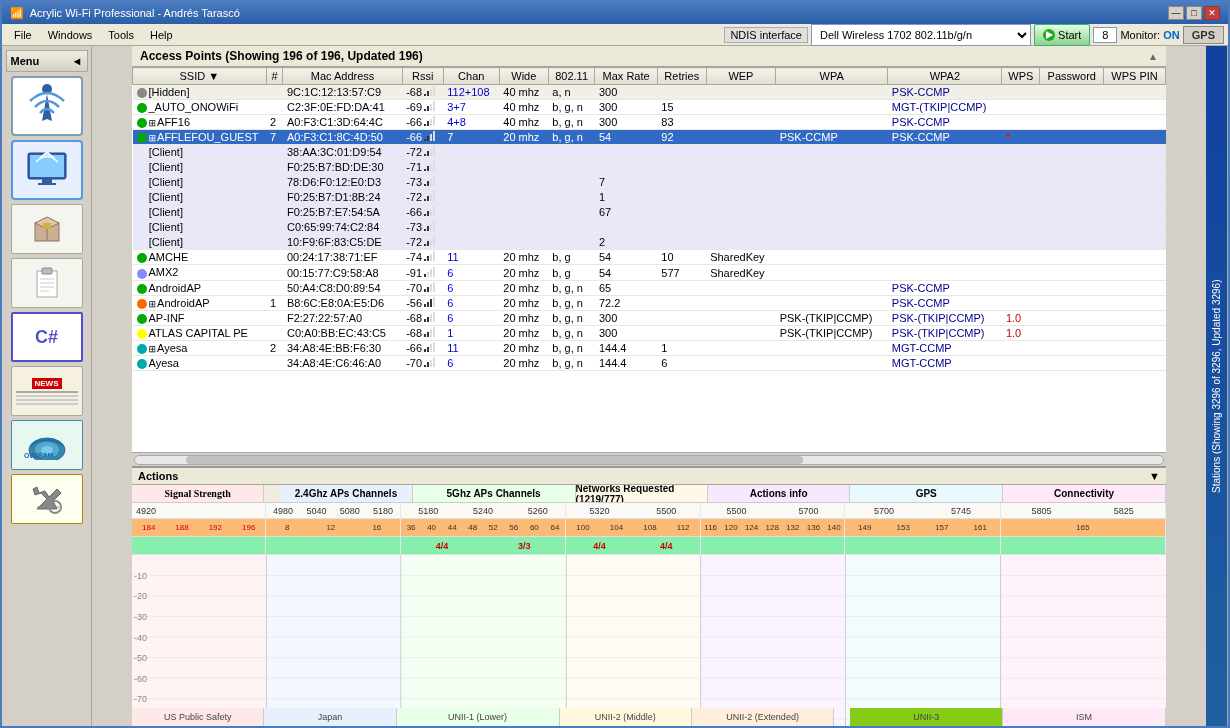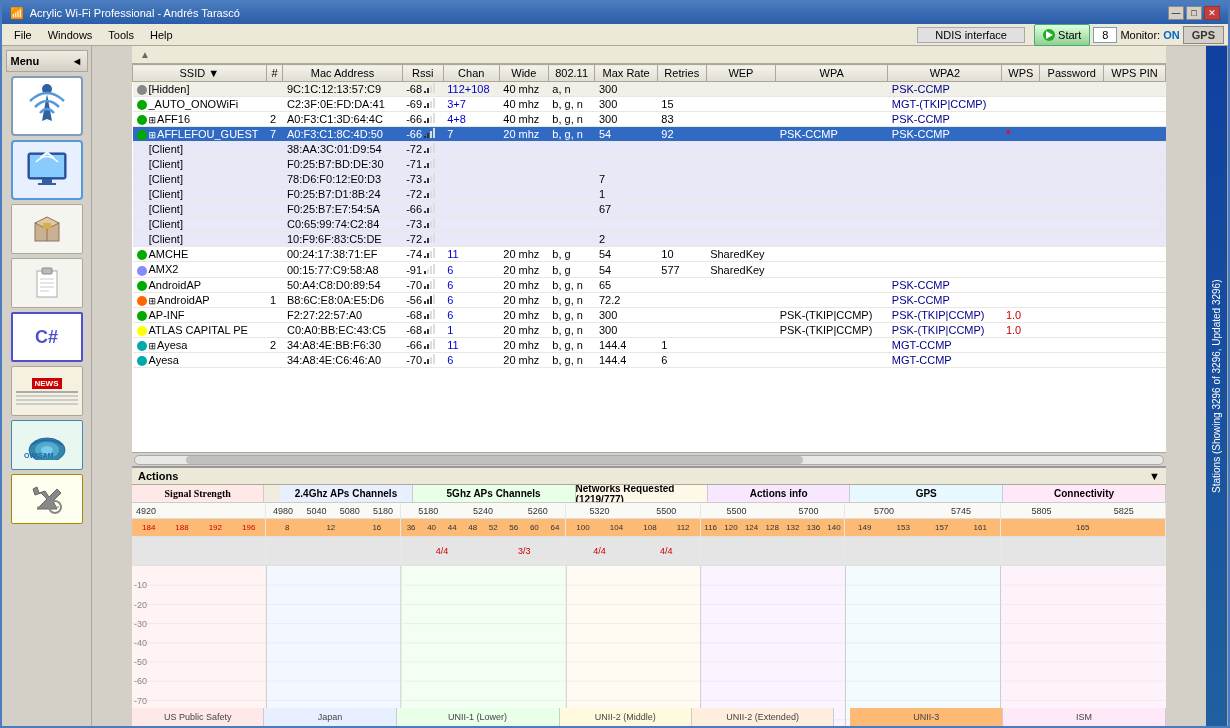--- a/index.html
+++ b/index.html
@@ -216,21 +216,21 @@
       display: flex;
       align-items: center;
       padding: 0 8px;
       font-size: 11px;
       gap: 16px;
     }
 
     .ndis-badge {
       background: #e0e0e0;
       border: 1px solid #aaa;
-      padding: 1px 17px;
+      padding: 1px 5px;
       font-size: 11px;
     }
 
     #outer-wrapper {
       width: 1230px;
       height: 728px;
       overflow: hidden;
       display: flex;
       flex-direction: column;
       border: 2px solid #4a7cbf;
@@ -314,20 +314,23 @@
 
   <div id="menubar">
     <div class="menu-item">File</div>
     <div class="menu-item">Windows</div>
     <div class="menu-item">Tools</div>
     <div class="menu-item">Help</div>
     
     <div style="flex:1"></div>
     <span class="ndis-badge">NDIS interface</span>
     &nbsp;
+    <select class="toolbar-select">
+      <option>Dell Wireless 1702 802.11b/g/n</option>
+    </select>
     &nbsp;
     <div class="toolbar-btn-start">
       <div class="start-circle">
         <div class="start-triangle"></div>
       </div>
       <span>Start</span>
     </div>
     &nbsp;
     <div class="toolbar-num">8</div>
     &nbsp;
@@ -413,20 +416,21 @@
           <path d="M10 30 L20 20 L14 14 L8 16 L6 10 L10 8 L12 14 L18 12 L22 18 L30 10 L34 14 L26 22 L30 30 Z" fill="#888" stroke="#666"></path>
           <circle cx="28" cy="28" r="6" fill="none" stroke="#888" stroke-width="2"></circle>
           <line x1="10" y1="28" x2="32" y2="28" stroke="#888" stroke-width="1"></line>
         </svg>
       </div>
     </div>
 
     <div id="right-panel">
 
       <div id="ap-header">
+        <span>Access Points (Showing 196 of 196, Updated 196)</span>
         <span style="font-size:10px; color:#666;">▲</span>
       </div>
 
       <div id="table-container" style="flex:1; overflow:hidden; display:flex; flex-direction:column;">
         <div class="ap-table-wrapper">
           <table id="ap-table">
             <thead>
               <tr>
                 <th>SSID ▼</th>
                 <th>#</th>
@@ -981,21 +985,21 @@
                 <span>153</span>
                 <span>157</span>
                 <span>161</span>
             </div>
 
             <div class="freq-cell" style="width:16%; font-size:8px; justify-content:space-around;">
               <span>165</span>
             </div>
           </div>
 
-          <div class="freq-row" style="height:29px; background:#e5e5e5;">
+          <div class="freq-row" style="height:18px; background:#86efac;font-weight:bold;">
             <div class="freq-cell" style="width:13%;"></div>
             <div class="freq-cell" style="width:13%;"></div>
 
             <div class="freq-cell" style="width:16%; justify-content:space-around; font-size:9px;">
               <span style="color:#c00;">4/4</span>
               <span style="color:#c00;">3/3</span>
             </div>
 
             <div class="freq-cell" style="width:13%; justify-content:space-around; font-size:9px;">
               <span style="color:#c00;">4/4</span>
@@ -1053,21 +1057,21 @@
               <path d="M 60% 100% L 60.5% 35% L 62% 20% L 65% 20% L 65.5% 35% L 66% 100% Z" fill="#cc6600" fill-opacity="0.3" stroke="#cc6600" stroke-width="1.5"></path>
 
             </svg>
 
             <div style="position:absolute; bottom:0; left:0; right:0; height:18px; display:flex;">
               <div class="region-seg" style="width:13%; background:#ffe8e8;">US Public Safety</div>
               <div class="region-seg" style="width:13%; background:#e8f0ff;">Japan</div>
               <div class="region-seg" style="width:16%; background:#e8ffe8;">UNII-1 (Lower)</div>
               <div class="region-seg" style="width:13%; background:#fffadd;">UNII-2 (Middle)</div>
               <div class="region-seg" style="width:14%; background:#ffeedd;">UNII-2 (Extended)</div>
-              <div class="region-seg" style="width:15%; background:#fdba74;margin-left:16px;">UNII-3</div>
+              <div class="region-seg" style="width:15%; background:#84cc16;margin-left:16px;">UNII-3</div>
               <div class="region-seg" style="width:16%; background:#ffe8f8;">ISM</div>
             </div>
           </div>
         </div>
       </div>
     </div>
 
     <div id="right-sidebar" style="width:22px; background:linear-gradient(to bottom, #2060a0, #1040a0); color:white; display:flex; align-items:center; justify-content:center; writing-mode:vertical-rl; transform:rotate(180deg); font-size:10px; border-left:1px solid #aca899; white-space:nowrap; overflow:hidden;">
       <span>Stations (Showing 3296 of 3296, Updated 3296)</span>
     </div>

